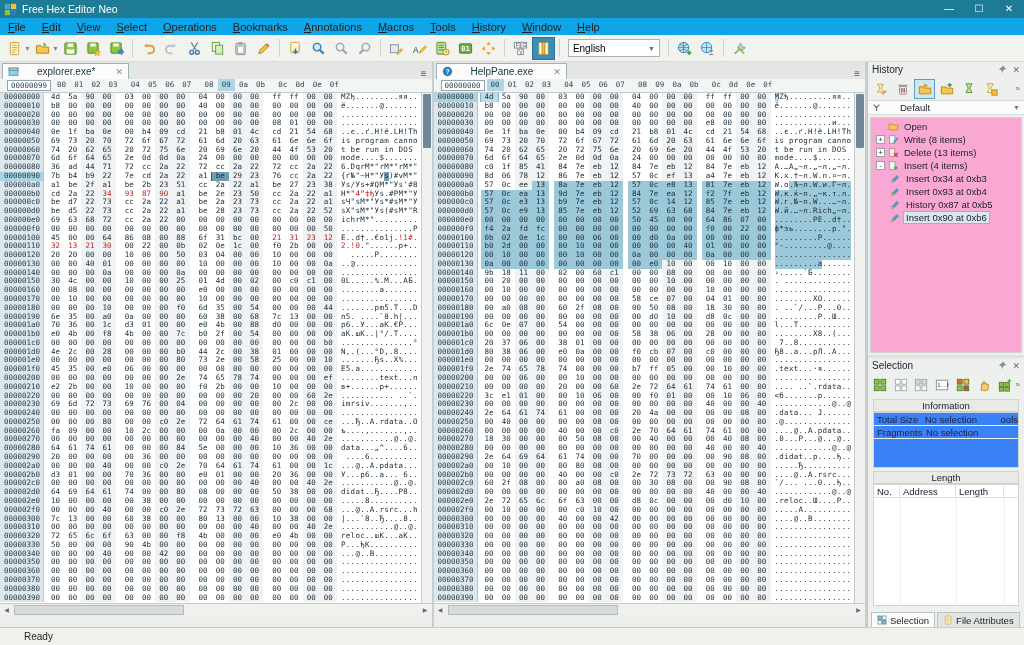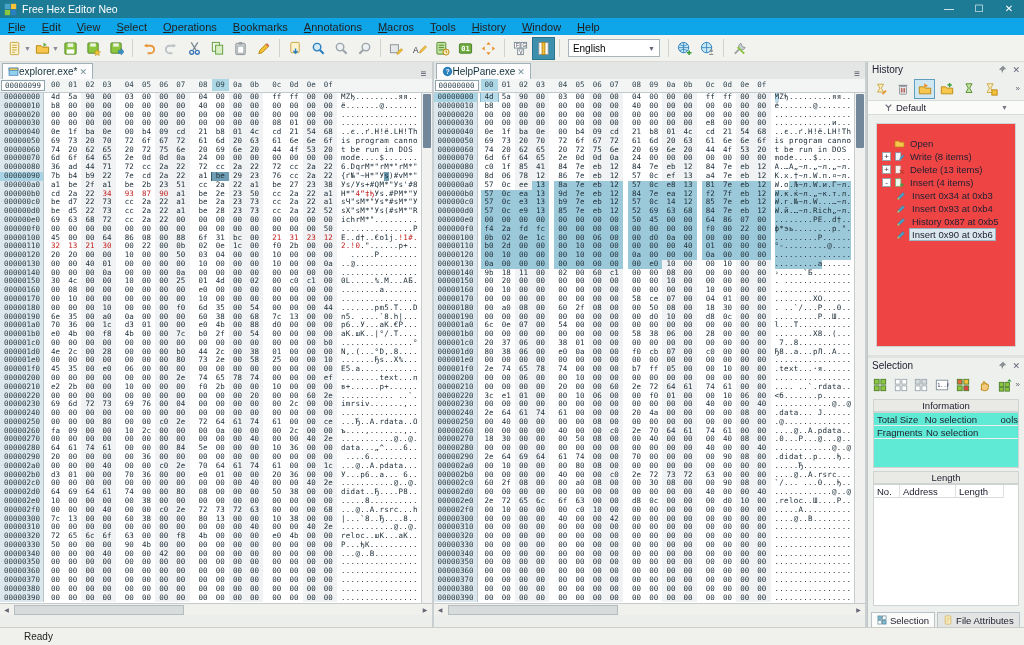--- a/index.html
+++ b/index.html
@@ -32,27 +32,27 @@
     width:92px;font-size:10px;padding:0 4px;margin:0 4px}
   .combo .arr{margin-left:auto;font-size:7px;color:#667}
 
   
   .main{flex:1;display:flex;min-height:0;background:#e6e8e6}
 
   
   .pane{flex:1;display:flex;flex-direction:column;min-width:0;border-right:2px solid #c9cfd1;background:#eceeec}
   .tabstrip{height:17px;display:flex;align-items:flex-end;background:#e3e6e4;padding-left:2px;flex:0 0 17px}
   .tab{display:flex;align-items:center;background:#fbfcfb;border:1px solid #9fb0b8;border-bottom:none;
-    height:16px;padding:0 5px;font-size:10px;gap:0;color:#16323c}
+    height:16px;padding:0 5px;font-size:10px;gap:18px;color:#16323c}
   .tabclose{color:#78909c;font-size:9px;padding-left:2px}
   .panemenu{margin-left:auto;font-size:10px;color:#556;padding:0 5px}
 
   .hexhead{height:14px;display:flex;background:#f3f5f5;border-bottom:1px solid #c2cace;
     font:7.5px/12px "DejaVu Sans Mono",monospace;color:#30444e;flex:0 0 14px}
-  .addrbox{width:44px;flex:0 0 44px;background:#fff;border:1px solid #8fa6b0;margin:1px 2px 1px 1px;
+  .addrbox{width:44px;flex:0 0 44px;background:#fff;border:1px solid #8fa6b0;margin:1px 2px 1px 7px;
     text-align:center;line-height:10px}
   .rcell{display:inline-block;width:17.2px;padding-left:4px}
   .rcell.g{margin-right:5px}
   .rcell.hl{background:#aed7e6}
 
   .rowswrap{flex:1;display:flex;min-height:0}
   .rows{flex:1;background:#fff;overflow:hidden;font:7.5px/8.79px "DejaVu Sans Mono",monospace;color:#20303a}
   .vscroll{width:11px;flex:0 0 11px;background:#f1f1ef;border-left:1px solid #c6cbcd;padding:1px}
   .vthumb{height:54px;background:#73879a;border-radius:1px}
 
@@ -82,43 +82,43 @@
 
   
   .dock{width:157px;flex:0 0 157px;display:flex;flex-direction:column;background:#eef0ee;border-left:1px solid #c0c6c8}
   .panel-h{height:15px;display:flex;align-items:center;font-size:10px;padding:0 4px;color:#223;flex:0 0 15px}
   .panel-h .ph-ic{margin-left:auto;display:flex;gap:5px;align-items:center;color:#667;font-size:9px}
   .panel-tools{height:23px;display:flex;align-items:center;gap:1px;padding:1px 2px;flex:0 0 23px}
   .dbn{width:21px;height:20px;display:flex;align-items:center;justify-content:center;border:1px solid transparent}
   .dbn.active{background:#cfe7f2;border:1px solid #5f9fbc}
   .more{margin-left:auto;font-size:8px;color:#667;padding-right:2px}
   .comborow{height:15px;display:flex;align-items:center;font-size:9.5px;background:#fbfbf9;
-    border-top:1px solid #d8dcda;border-bottom:1px solid #d8dcda;padding:0 16px;gap:3px;flex:0 0 15px;color:#223}
+    border-top:1px solid #d8dcda;border-bottom:1px solid #d8dcda;padding:0 4px;gap:19px;flex:0 0 15px;color:#223}
   .comborow .arr{margin-left:auto;font-size:7px;color:#778}
 
   .history{height:296px;flex:0 0 296px;display:flex;flex-direction:column;border-bottom:3px solid #dfe2df}
-  .tree{flex:1;background:#ef4444;border:1px solid #cfd4d2;margin:8px;padding:13px 0;font-size:9.5px;overflow:hidden;color:#223}
+  .tree{flex:1;background:#f9a8d4;border:1px solid #cfd4d2;margin:2px;padding:2px 0;font-size:9.5px;overflow:hidden;color:#223}
   .titem{height:13px;display:flex;align-items:center;gap:3px;padding-left:5px}
   .exp{width:9px;height:9px;flex:0 0 9px;border:1px solid #98a2a8;background:#fff;font-size:8px;
     line-height:7px;text-align:center;color:#334}
   .noexp{width:9px;flex:0 0 9px}
   .titem.child{padding-left:19px}
   .titem .lbl{padding:0 2px;white-space:nowrap}
   .titem.selected .lbl{background:#dbe7ee;outline:1px solid #9ab4c2}
 
   .selpanel{flex:1;display:flex;flex-direction:column;min-height:0}
   .sect-h{height:13px;background:#e9eae6;border:1px solid #cfd4d2;display:flex;align-items:center;
     justify-content:center;font-size:9.5px;color:#223;margin:3px 5px 0;flex:0 0 13px}
-  .infobox{background:#5eead4;border:1px solid #cfd4d2;margin:0 5px;font-size:9.5px;height:56px;color:#223}
+  .infobox{background:#3b82f6;border:1px solid #cfd4d2;margin:0 5px;font-size:9.5px;height:56px;color:#223}
   .inforow{display:flex;height:13px;align-items:center;border-bottom:1px solid #eceeec}
   .inforow .c1{width:52px;padding-left:3px}
   .inforow .c2{width:78px}
   .inforow .c3{flex:1}
   .detailsbox{background:#fff;border:1px solid #cfd4d2;margin:0 5px 4px;font-size:9.5px;flex:1;
-    display:flex;flex-direction:row;color:#223;min-height:0}
+    display:flex;flex-direction:column;color:#223;min-height:0}
   .dethead{display:flex;height:13px;align-items:center;border-bottom:1px solid #d8dcda;flex:0 0 13px}
   .dethead span{border-right:1px solid #e0e2e0;padding-left:3px;height:100%;line-height:13px}
   .dc1{width:26px}.dc2{width:56px}.dc3{width:48px}
   .detbody{flex:1;position:relative}
   .detbody i{position:absolute;top:0;bottom:0;width:1px;background:#eef0ee}
 
   .docktabs{height:17px;flex:0 0 17px;display:flex;align-items:flex-end;padding-left:3px;gap:2px;background:#eef0ee}
   .dtab{height:15px;display:flex;align-items:center;gap:3px;padding:0 5px;font-size:9.5px;
     border:1px solid #b9c2c6;border-bottom:none;background:#e2e5e3;color:#223}
   .dtab.active{background:#fbfbf9}

